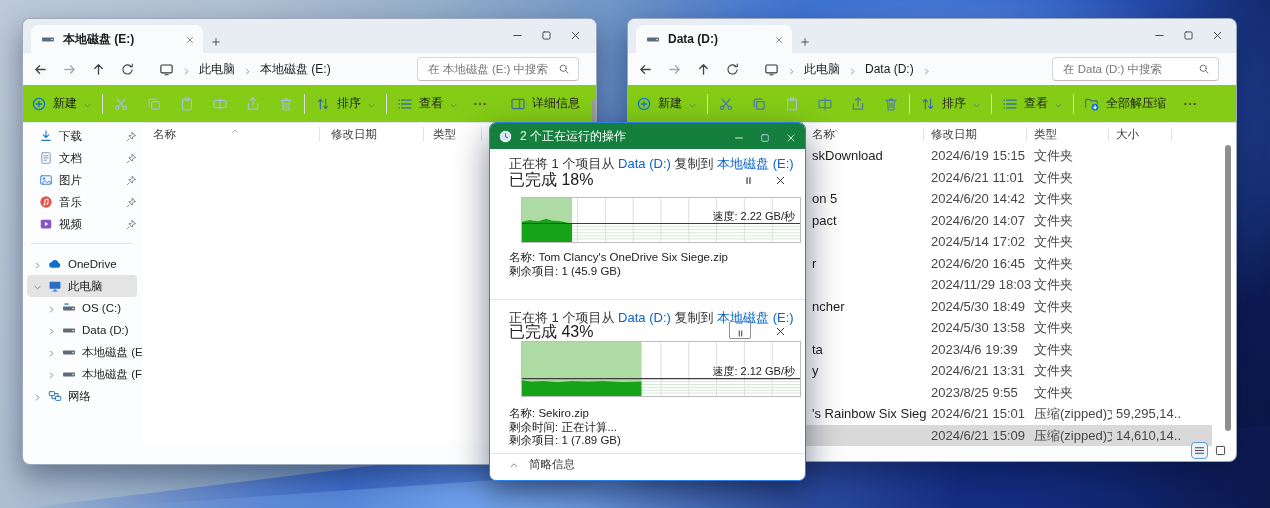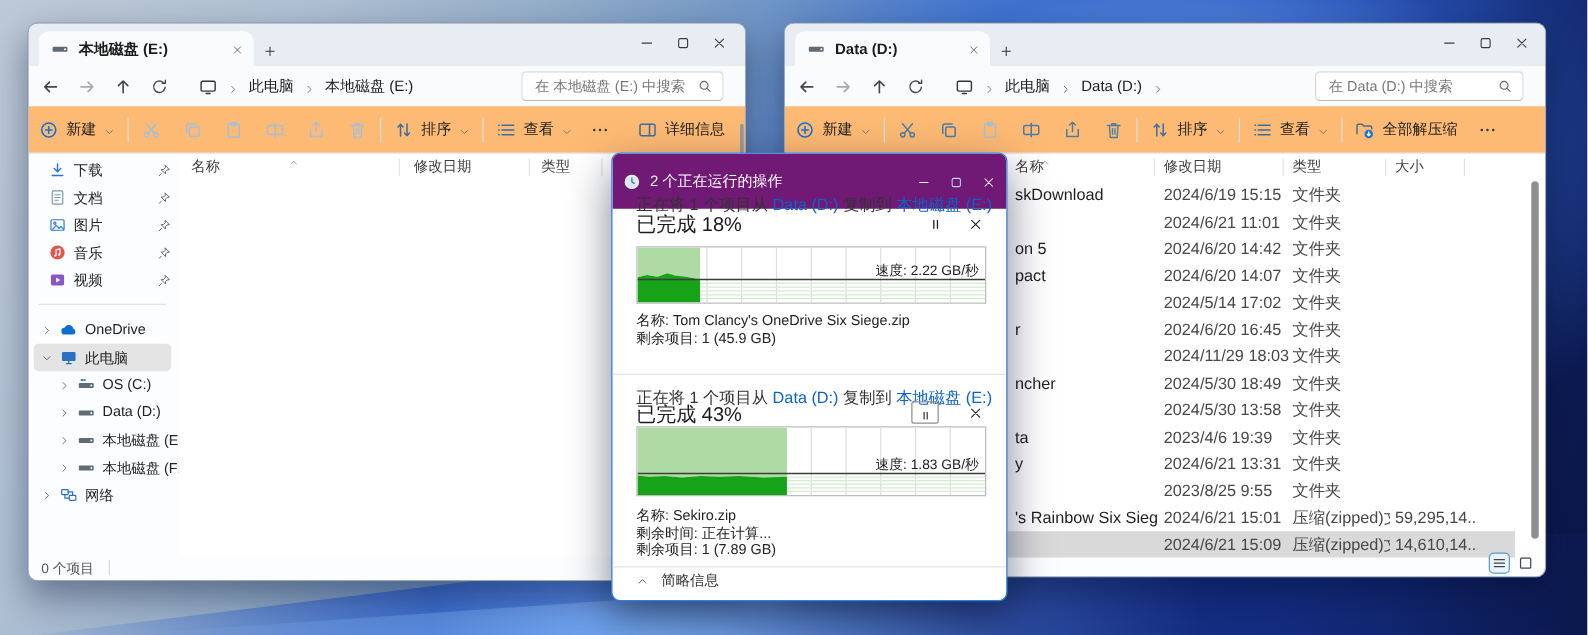--- a/index.html
+++ b/index.html
@@ -26,21 +26,21 @@
   .winctl{position:absolute;top:9px;display:flex;gap:16px}
   .wbtn{width:13px;height:13px;color:#3a3a3a}
   .navbar{position:absolute;left:0;right:0;top:34px;height:32px;background:#f9fbfd;display:flex;align-items:center;padding:0 10px;gap:14px}
   .nbtn{width:15px;height:15px;color:#454545}
   .dim{color:#a9a9a9}
   .crumbs{display:flex;align-items:center;gap:8px;font-size:12px;margin-left:10px}
   .crumb-chev{width:9px;height:9px;color:#666}
   .searchbox{position:absolute;top:4px;height:24px;border:1px solid #d6d6d6;border-bottom-color:#bdbdbd;border-radius:4px;background:#fff;
     display:flex;align-items:center;padding:0 8px 0 10px;font-size:11.5px;color:#777}
   .searchbox .sic-srch{width:12px;height:12px;color:#666;margin-left:auto}
-  .toolbar{position:absolute;left:0;right:0;top:66px;height:38px;background:#fdba74;border-bottom:1px solid #e4e7eb;display:flex;align-items:center;padding:0 8px}
+  .toolbar{position:absolute;left:0;right:0;top:66px;height:38px;background:#84cc16;border-bottom:1px solid #e4e7eb;display:flex;align-items:center;padding:0 8px}
   .tgroup{display:flex;align-items:center;gap:6px;font-size:12px;color:#222}
   .tsep{width:1px;height:20px;background:#dcdcdc;margin:0 10px}
   .tbic{width:16px;height:16px}
   .blue{color:#1273d6}
   .mut1{color:#a5bed9}  
   .mut2{color:#4c7ba8}  
   .dk{color:#3a6ea5}
   .chsm{width:9px;height:9px;color:#666}
   .lbl{font-size:12px;color:#222}
   .statusbar{position:absolute;left:0;right:0;bottom:0;height:20px;display:flex;align-items:center;font-size:11px;color:#555;padding:0 10px}
@@ -86,36 +86,36 @@
   .ft{left:228px;width:78px;overflow:hidden;color:#474747}
   .fs{left:310px;width:66px;overflow:hidden;color:#474747}
   .vscroll{position:absolute;right:5px;top:126px;width:6px;height:286px;border-radius:3px;background:#8f8f8f}
   .viewtoggles{position:absolute;right:8px;bottom:3px;display:flex;gap:6px;align-items:center}
   .vt{width:15px;height:15px;color:#444;padding:1px;border-radius:3px}
   .vt.on{outline:1px solid #5b9bd5;background:#eaf2fb}
 
   
   #dlg{position:absolute;left:489px;top:122px;width:317px;height:359px;background:#fff;z-index:10;
     border:1px solid #2f7fe0;border-radius:7px;box-shadow:0 14px 34px rgba(0,10,40,.5);overflow:hidden}
-  .dtitle{position:absolute;left:0;right:0;top:0;height:44px;background:#701a75;display:flex;align-items:center;padding:12px 8px;gap:7px}
+  .dtitle{position:absolute;left:0;right:0;top:0;height:26px;background:#15803d;display:flex;align-items:center;padding:12px 8px;gap:7px}
   .dtitle .dic{width:15px;height:15px}
   .dtitle .dtext{font-size:12px;color:#fff}
   .dctl{margin-left:auto;display:flex;gap:14px;align-items:center}
   .dwb{width:12px;height:12px;color:#fff}
   .dwb.faint{color:#bcd6f2}
   .op{position:absolute;left:19px;right:18px}
   #op0{top:32px}#op1{top:186px}
   .op-line{font-size:13px;color:#333;white-space:nowrap}
   .oplink{color:#0a63c9}
   .op-pct{position:absolute;left:0;font-size:16px;color:#1b1b1b}
   #op0 .op-pct{top:15px}#op1 .op-pct{top:13px}
   .opbtn{position:absolute;width:13px;height:13px;color:#222}
   .opbtn.boxed{width:22px;height:18px;border:1px solid #8f8f8f;border-radius:2px;display:flex;align-items:center;justify-content:center}
   .opbtn.boxed span{width:11px;height:11px;display:block}
-  .chart{position:absolute;left:0;width:280px;border:1px solid #bdbdbd;background:#fff}
+  .chart{position:absolute;left:12px;width:280px;border:1px solid #bdbdbd;background:#fff}
   #op0 .chart{top:42px;height:46px}
   #op1 .chart{top:32px;height:56px}
   .chart svg{position:absolute;inset:0}
   .spd{position:absolute;right:5px;font-size:11px;color:#222;background:rgba(255,255,255,0);white-space:nowrap}
   .op-details{position:absolute;left:0;font-size:11.5px;color:#222;line-height:13.5px}
   #op0 .op-details{top:96px}
   #op1 .op-details{top:98px}
   .dlg-div{position:absolute;left:0;right:0;border-top:1px solid #e3e3e3}
   .dfoot{position:absolute;left:19px;bottom:8px;display:flex;align-items:center;gap:10px;font-size:11.5px;color:#333}
   .dfoot .fchev{width:10px;height:10px;color:#555}
@@ -399,24 +399,20 @@
         <span class="hc" style="left:10px">名称</span>
         <span class="sortcaret" style="left:88px"><svg viewBox="0 0 16 16" fill="none" stroke="currentColor" stroke-width="1.2" stroke-linecap="round" stroke-linejoin="round" width="100%" height="100%">
               <path d="m3.6 10.4 4.4-4.4 4.4 4.4"></path>
             </svg></span>
         <span class="hv" style="left:176px"></span>
         <span class="hc" style="left:188px">修改日期</span>
         <span class="hv" style="left:280px"></span>
         <span class="hc" style="left:290px">类型</span>
         <span class="hv" style="left:338px"></span>
       </div>
-    </div>
-    <div class="statusbar">
-      <span>0 个项目</span>
-      <span class="stsep"></span>
     </div>
   </section>
 
   <section class="win" id="winR">
     <div class="tabbar">
       <div class="tab">
         <span class="sic sic-drive"><svg viewBox="0 0 16 16" width="100%" height="100%">
               <rect x="1.2" y="6.2" width="13.6" height="4.6" rx="1" fill="currentColor"></rect>
               <circle cx="12.6" cy="8.5" r=".9" fill="#fff"></circle>
             </svg></span>
@@ -762,21 +758,21 @@
             <line x1="90" y1="0" x2="90" y2="100" stroke="#dedede" stroke-width="1" vector-effect="non-scaling-stroke"></line>
             <line x1="0" y1="73.33333333333333" x2="100" y2="73.33333333333333" stroke="#d4ebd0" stroke-width="1" vector-effect="non-scaling-stroke"></line>
             <line x1="0" y1="78.66666666666667" x2="100" y2="78.66666666666667" stroke="#d4ebd0" stroke-width="1" vector-effect="non-scaling-stroke"></line>
             <line x1="0" y1="84" x2="100" y2="84" stroke="#d4ebd0" stroke-width="1" vector-effect="non-scaling-stroke"></line>
             <line x1="0" y1="89.33333333333333" x2="100" y2="89.33333333333333" stroke="#d4ebd0" stroke-width="1" vector-effect="non-scaling-stroke"></line>
             <line x1="0" y1="94.66666666666666" x2="100" y2="94.66666666666666" stroke="#d4ebd0" stroke-width="1" vector-effect="non-scaling-stroke"></line>
             <polygon points="0.00,0.00 43.00,0.00 43.00,73.00 36.12,74.00 29.24,72.00 23.65,73.00 18.06,72.00 12.90,74.00 7.74,72.00 3.44,73.00 0.00,71.00" fill="#aedba4"></polygon>
             <polygon points="0.00,71.00 3.44,73.00 7.74,72.00 12.90,74.00 18.06,72.00 23.65,73.00 29.24,72.00 36.12,74.00 43.00,73.00 43.00,100.00 0.00,100.00" fill="#17a317"></polygon>
             <line x1="0" y1="68" x2="100" y2="68" stroke="#3d3d3d" stroke-width="1.2" vector-effect="non-scaling-stroke"></line>
           </svg>
-          <div class="spd" style="top:calc(68% - 15px)">速度: 1.83 GB/秒</div>
+          <div class="spd" style="top:calc(68% - 15px)">速度: 2.12 GB/秒</div>
         </div>
       <div class="op-details">
         <div>名称: Sekiro.zip</div>
         <div>剩余时间: 正在计算...</div>
         <div>剩余项目: 1 (7.89 GB)</div>
       </div>
     </div>
 
     <div class="dlg-div" style="top:330px"></div>
     <div class="dfoot">

